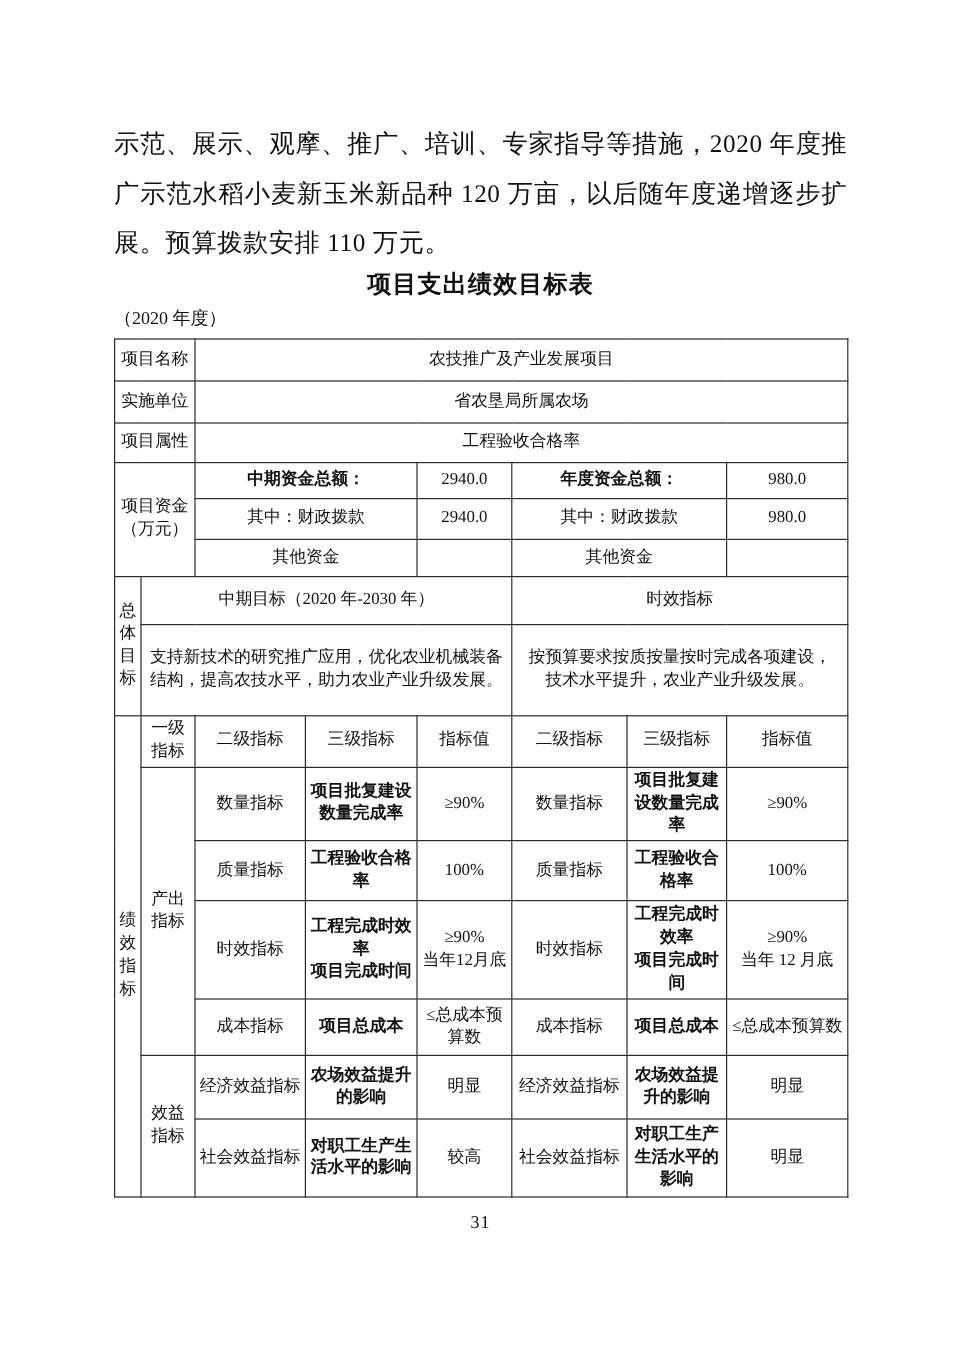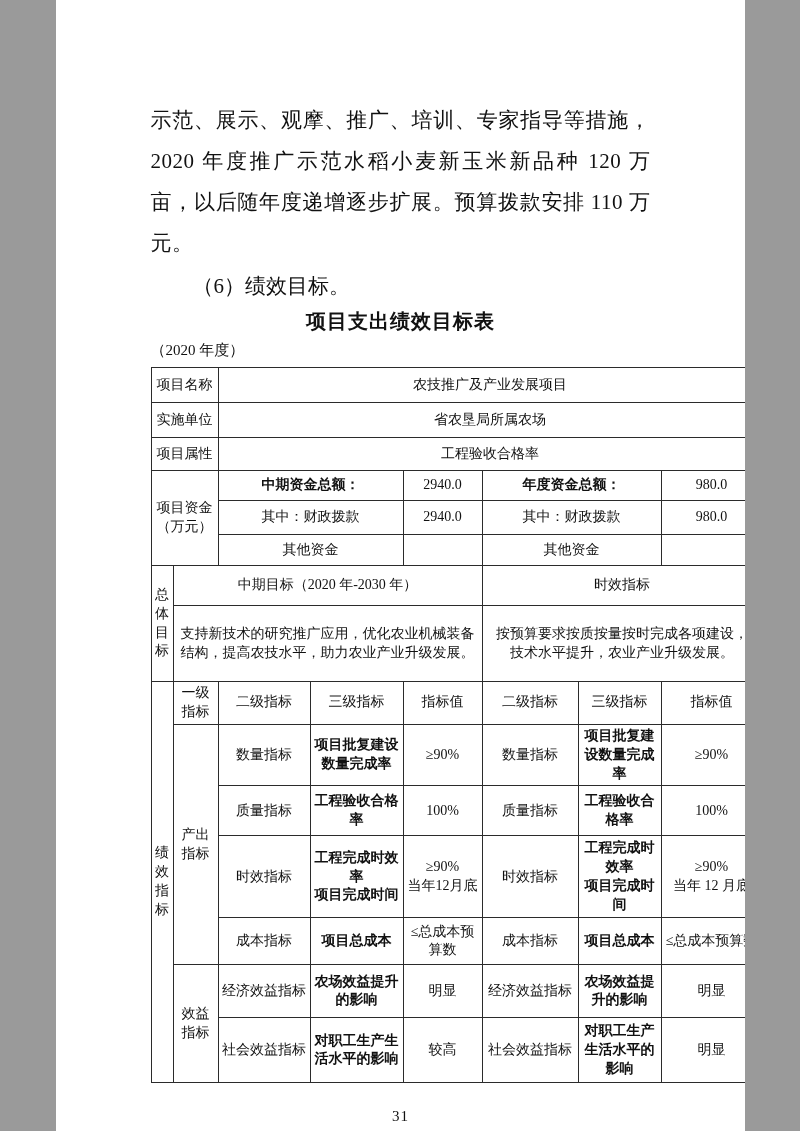--- a/index.html
+++ b/index.html
@@ -1,18 +1,18 @@
 <!DOCTYPE html>
 <html lang="zh"><head>
 <meta charset="utf-8">
 <style>
   * { margin: 0; padding: 0; box-sizing: border-box; }
   html, body { background: #9a9a9a; }
   .page {
-    width: 689px; height: 1131px;
+    width: 800px; height: 1131px;
     background: #ffffff;
     margin: 0 auto;
     font-family: "Liberation Serif", "DejaVu Serif", serif;
     color: #111111;
     overflow: hidden;
     position: relative;
     padding: 100px 94px 0 95px;
   }
   .body-paragraph {
     font-size: 21px;
@@ -53,31 +53,30 @@
   }
   .pre  { white-space: pre-line; }
   .tl   { text-align: left; font-weight: bold; }
   .tr-a { text-align: right; padding-right: 2px; }
   .just { text-align: justify; }
   .vlabel { white-space: pre-line; line-height: 21px; padding: 2px 1px; }
   .vtop { vertical-align: top; padding-top: 5px; }
   .page-number {
     text-align: center;
     font-size: 15px;
-    margin-top: 25px;
+    margin-top: 13px;
     letter-spacing: 1px;
   }
 </style>
 </head>
 <body>
 
 <div class="page">
 
   <p class="body-paragraph">示范、展示、观摩、推广、培训、专家指导等措施，2020 年度推广示范水稻小麦新玉米新品种 120 万亩，以后随年度递增逐步扩展。预算拨款安排 110 万元。</p>
-  <p class="item-heading">（6）绩效目标。</p>
 
   <div class="table-title">项目支出绩效目标表</div>
   <div class="table-subtitle">（2020 年度）</div>
 
   <table class="target-table">
     <colgroup>
       <col style="width:22px">
         <col style="width:45px">
         <col style="width:92px">
         <col style="width:93px">

